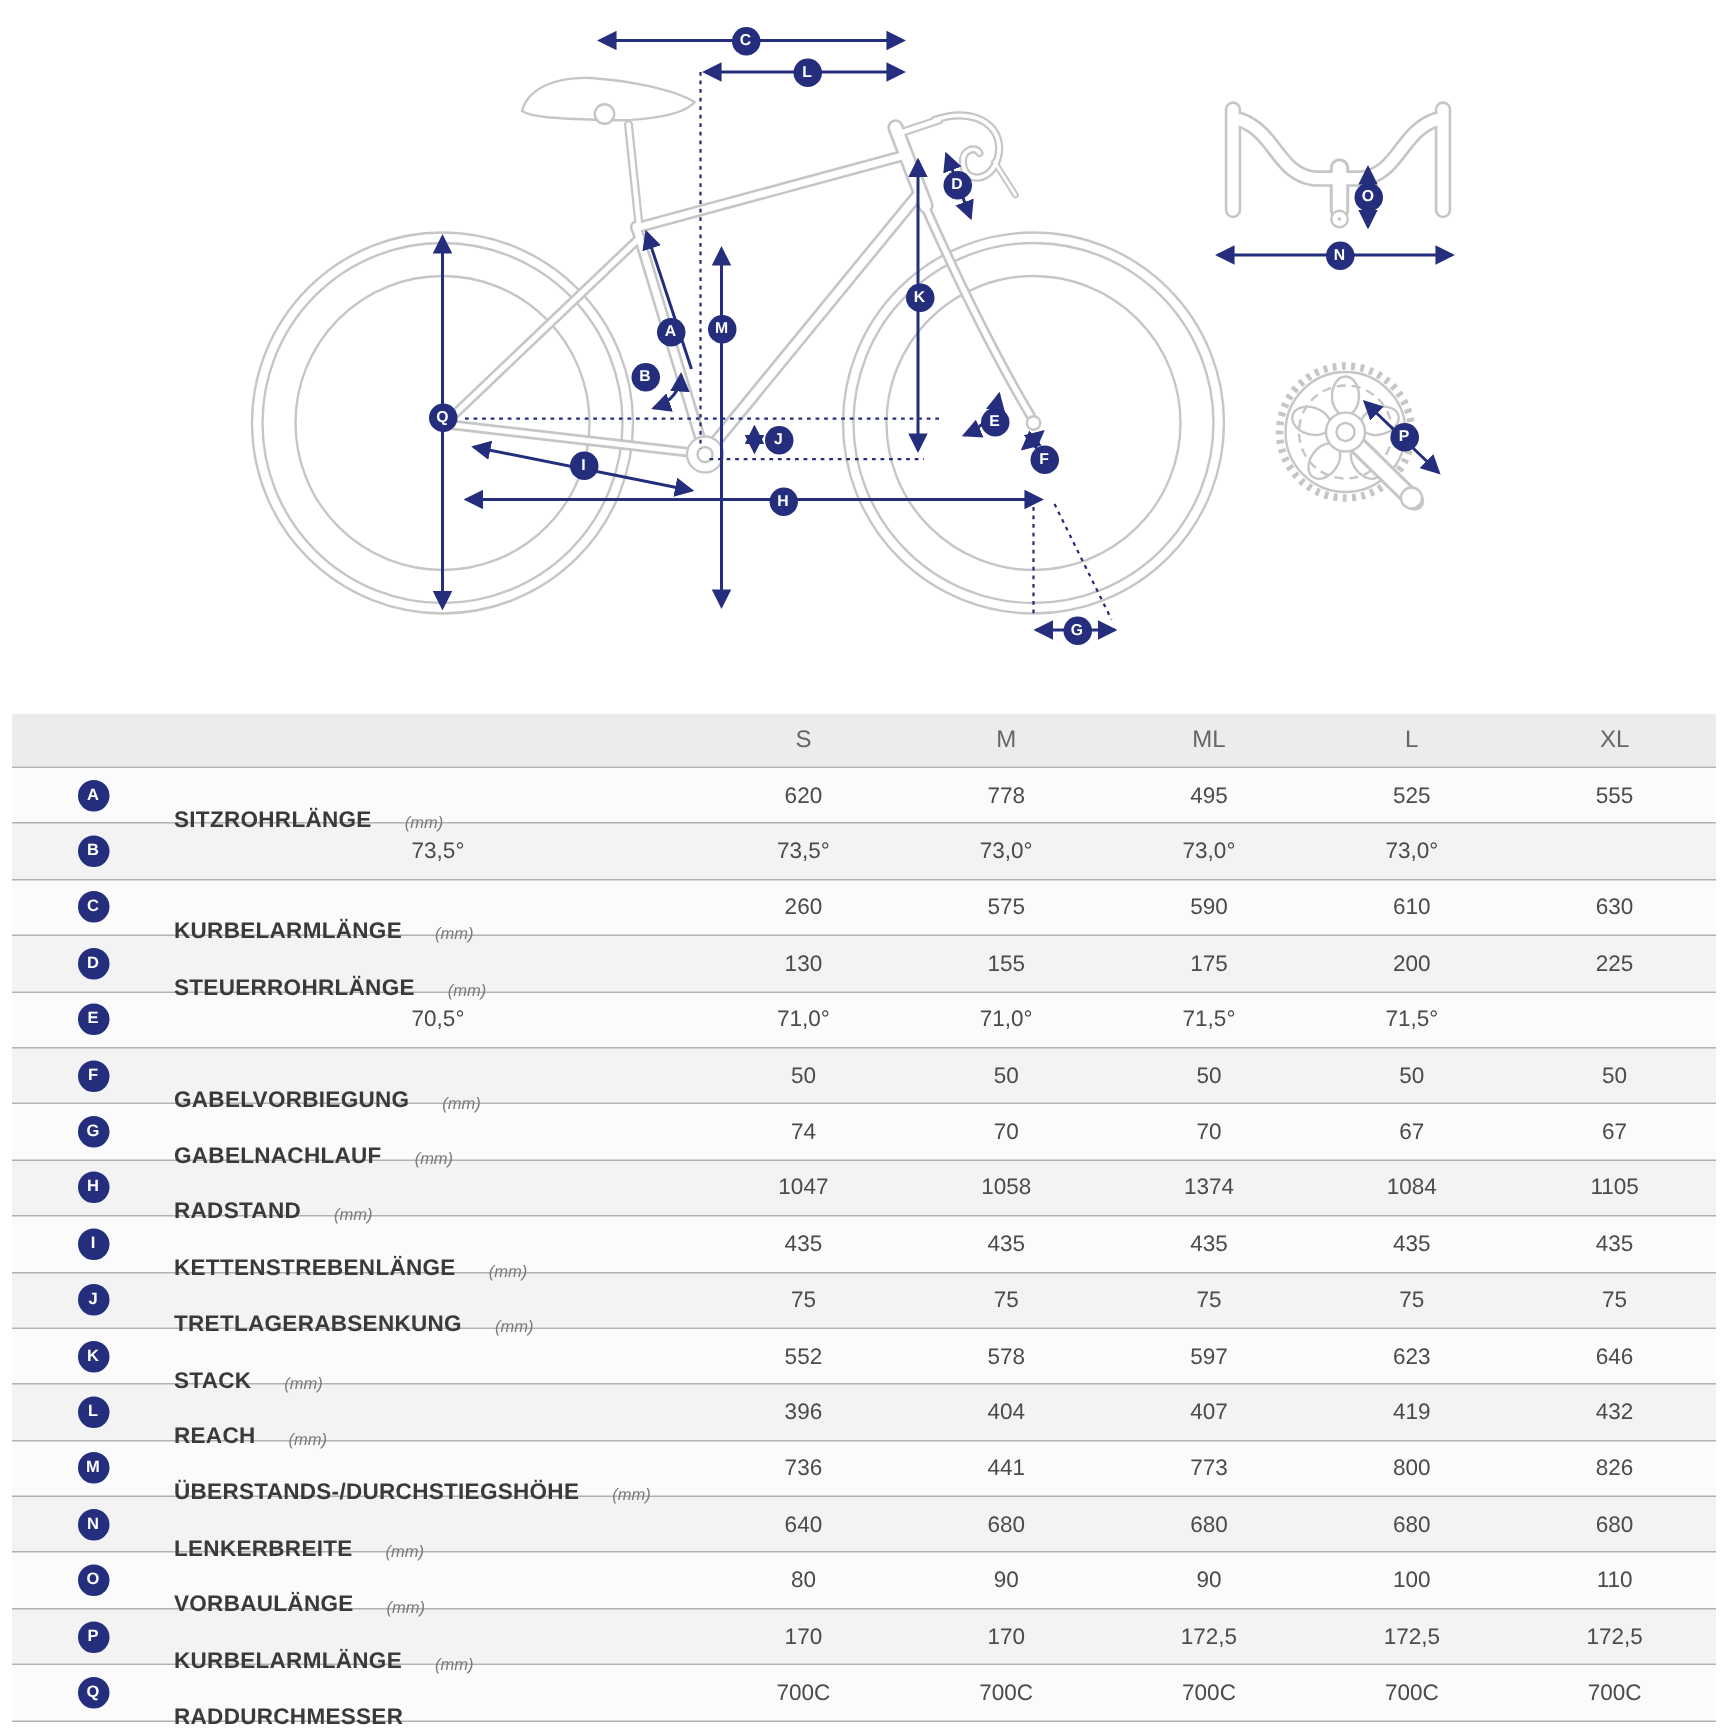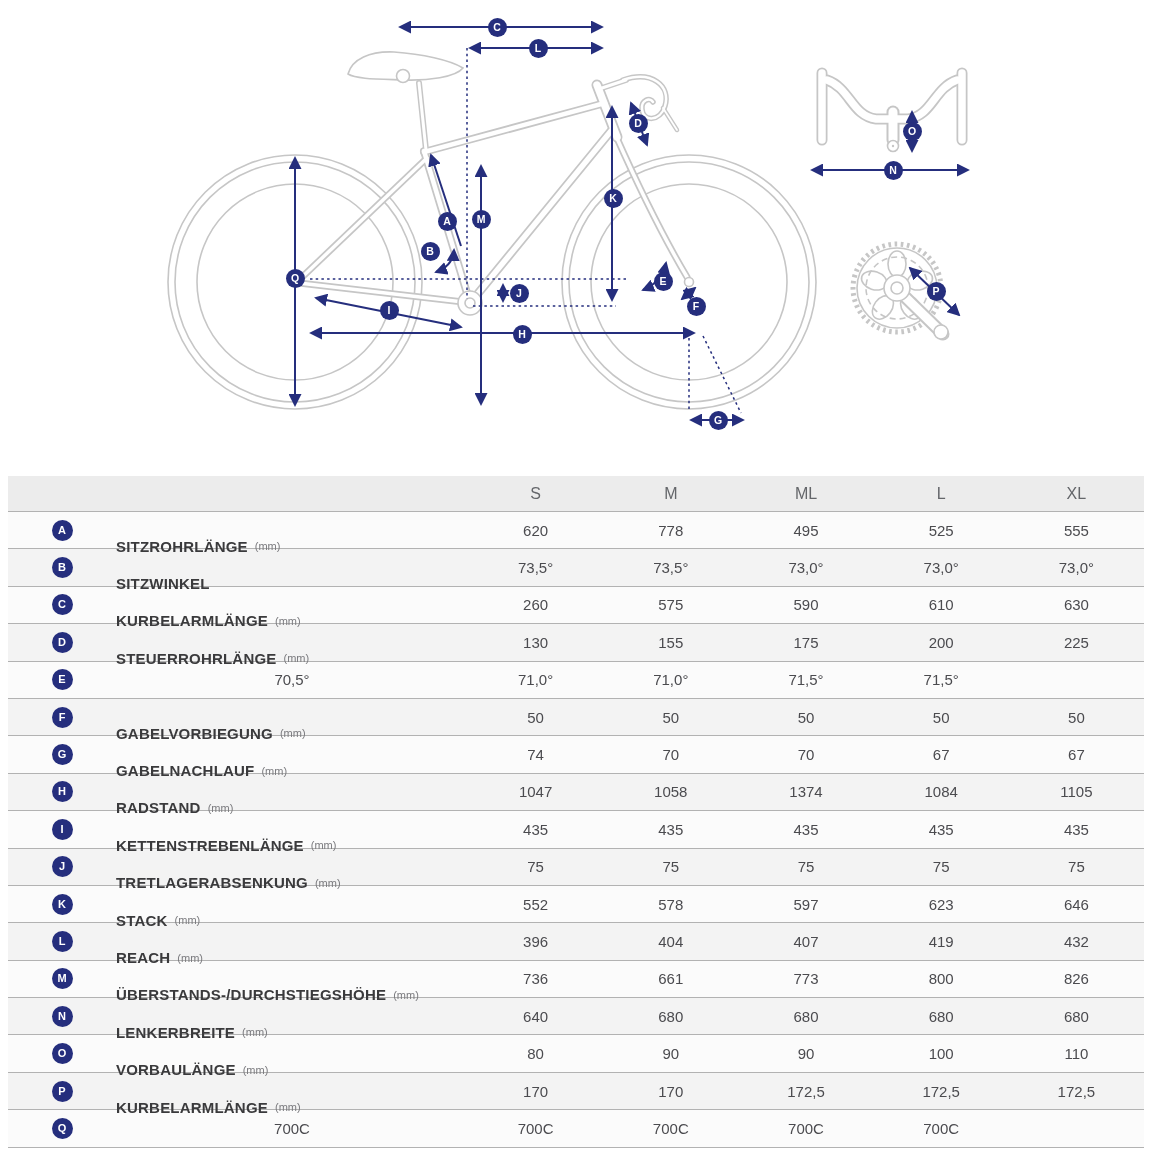--- a/index.html
+++ b/index.html
@@ -29,23 +29,23 @@
   .trow.dark{background:#f3f3f3;}
   .trow:last-child{border-bottom:1px solid #b2b2b2;}
   .hcell{text-align:center;color:#64666a;font-size:16px;}
   .cell{white-space:nowrap;}
   .badgecell{display:flex;justify-content:center;}
   .tbadge{
     width:21px;height:21px;border-radius:50%;color:#fff;
     font-size:11px;font-weight:bold;
     display:flex;align-items:center;justify-content:center;line-height:1;
   }
-  .labelcell{display:flex;align-items:center;gap:7px;overflow:hidden;margin-top:32px;}
+  .labelcell{display:flex;align-items:flex-end;gap:22px;overflow:hidden;margin-top:32px;}
   .lbl{font-weight:bold;font-size:15px;color:#3a3a3c;letter-spacing:.2px;}
-  .unit{font-size:11px;color:#7a7a7e;}
+  .unit{font-size:11px;color:#7a7a7e;font-style:italic;}
   .valcell{text-align:center;font-size:15px;color:#4b4b4f;}
 </style>
 </head>
 <body>
 
 <div class="diagram">
   <svg width="1152" height="476" viewBox="0 0 1152 476">
     <defs>
       <marker id="ah" viewBox="0 0 10 10" refX="8.5" refY="5" markerWidth="6.5" markerHeight="6.5" orient="auto-start-reverse">
         <path d="M0,0 L10,5 L0,10 z" fill="#252e7d"></path>
@@ -203,23 +203,20 @@
       <div class="cell valcell">620</div>
       <div class="cell valcell">778</div>
       <div class="cell valcell">495</div>
       <div class="cell valcell">525</div>
       <div class="cell valcell">555</div>
     </div>
     <div class="trow dark">
       <div class="cell badgecell">
         <span class="tbadge" style="background: rgb(37, 46, 125);">B</span>
       </div>
-      <div class="cell labelcell">
-        <span class="lbl">SITZWINKEL</span>
-      </div>
       <div class="cell valcell">73,5°</div>
       <div class="cell valcell">73,5°</div>
       <div class="cell valcell">73,0°</div>
       <div class="cell valcell">73,0°</div>
       <div class="cell valcell">73,0°</div>
     </div>
     <div class="trow light">
       <div class="cell badgecell">
         <span class="tbadge" style="background: rgb(37, 46, 125);">C</span>
       </div>
@@ -357,21 +354,21 @@
     </div>
     <div class="trow light">
       <div class="cell badgecell">
         <span class="tbadge" style="background: rgb(37, 46, 125);">M</span>
       </div>
       <div class="cell labelcell">
         <span class="lbl">ÜBERSTANDS-/DURCHSTIEGSHÖHE</span>
         <span class="unit">(mm)</span>
       </div>
       <div class="cell valcell">736</div>
-      <div class="cell valcell">661</div>
+      <div class="cell valcell">441</div>
       <div class="cell valcell">773</div>
       <div class="cell valcell">800</div>
       <div class="cell valcell">826</div>
     </div>
     <div class="trow dark">
       <div class="cell badgecell">
         <span class="tbadge" style="background: rgb(37, 46, 125);">N</span>
       </div>
       <div class="cell labelcell">
         <span class="lbl">LENKERBREITE</span>
@@ -408,19 +405,22 @@
       <div class="cell valcell">170</div>
       <div class="cell valcell">170</div>
       <div class="cell valcell">172,5</div>
       <div class="cell valcell">172,5</div>
       <div class="cell valcell">172,5</div>
     </div>
     <div class="trow light">
       <div class="cell badgecell">
         <span class="tbadge" style="background: rgb(37, 46, 125);">Q</span>
       </div>
+      <div class="cell labelcell">
+        <span class="lbl">RADDURCHMESSER</span>
+      </div>
       <div class="cell valcell">700C</div>
       <div class="cell valcell">700C</div>
       <div class="cell valcell">700C</div>
       <div class="cell valcell">700C</div>
       <div class="cell valcell">700C</div>
     </div>
   </div>
 
 </body></html>

